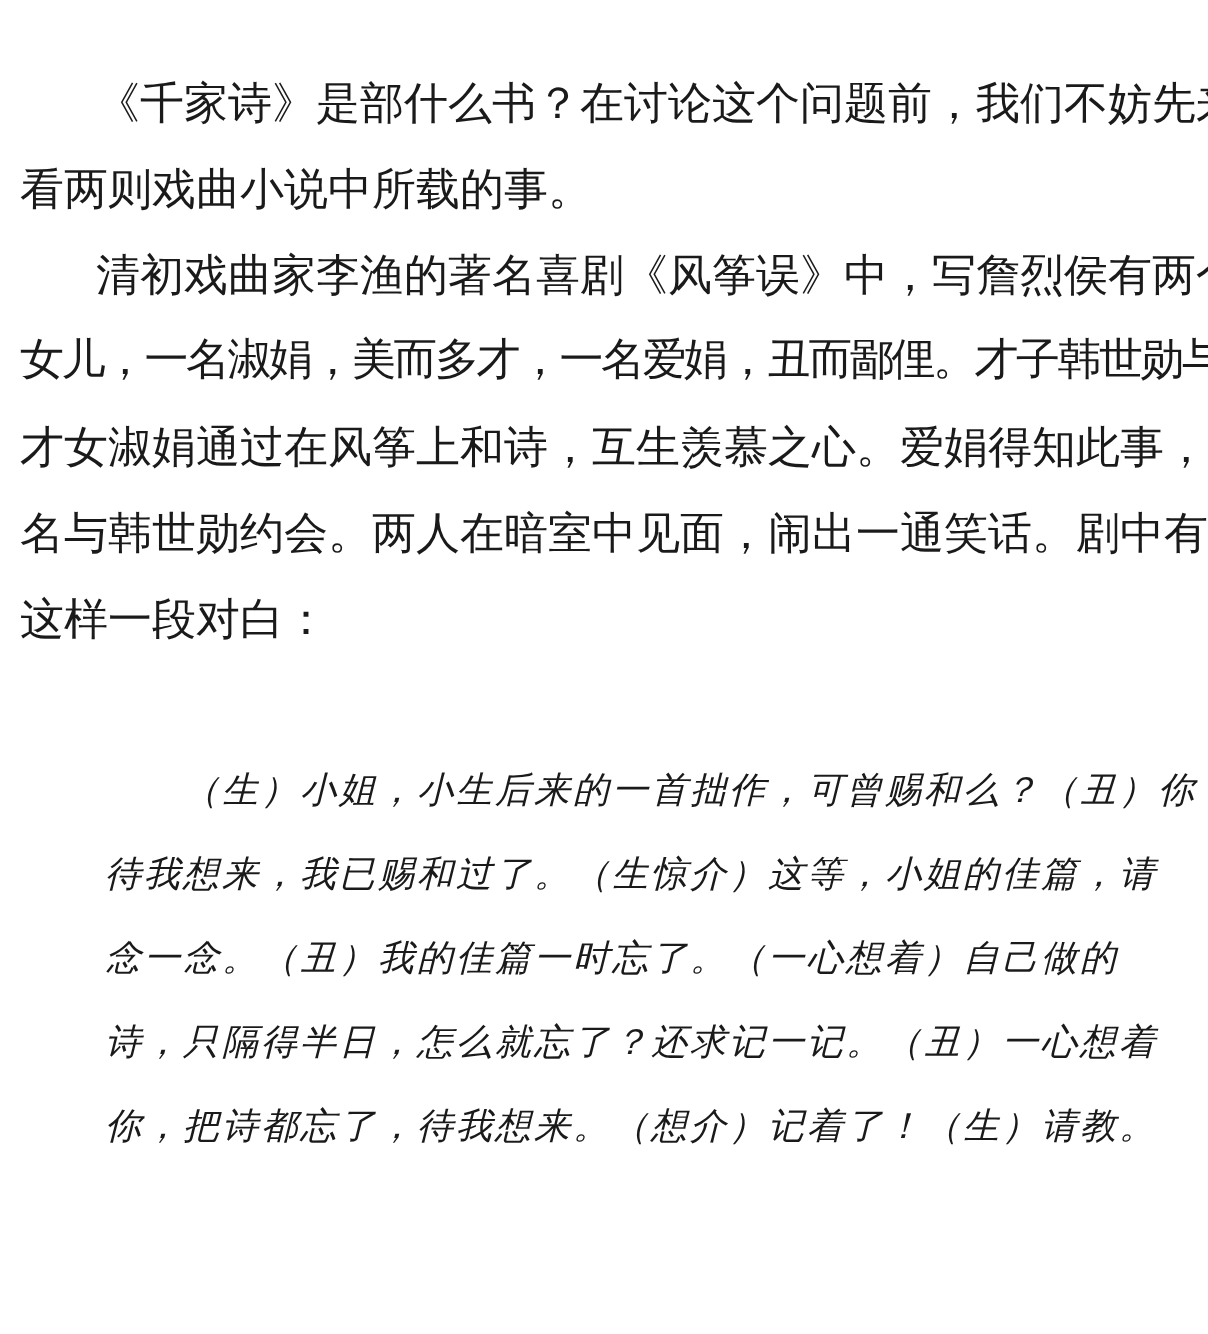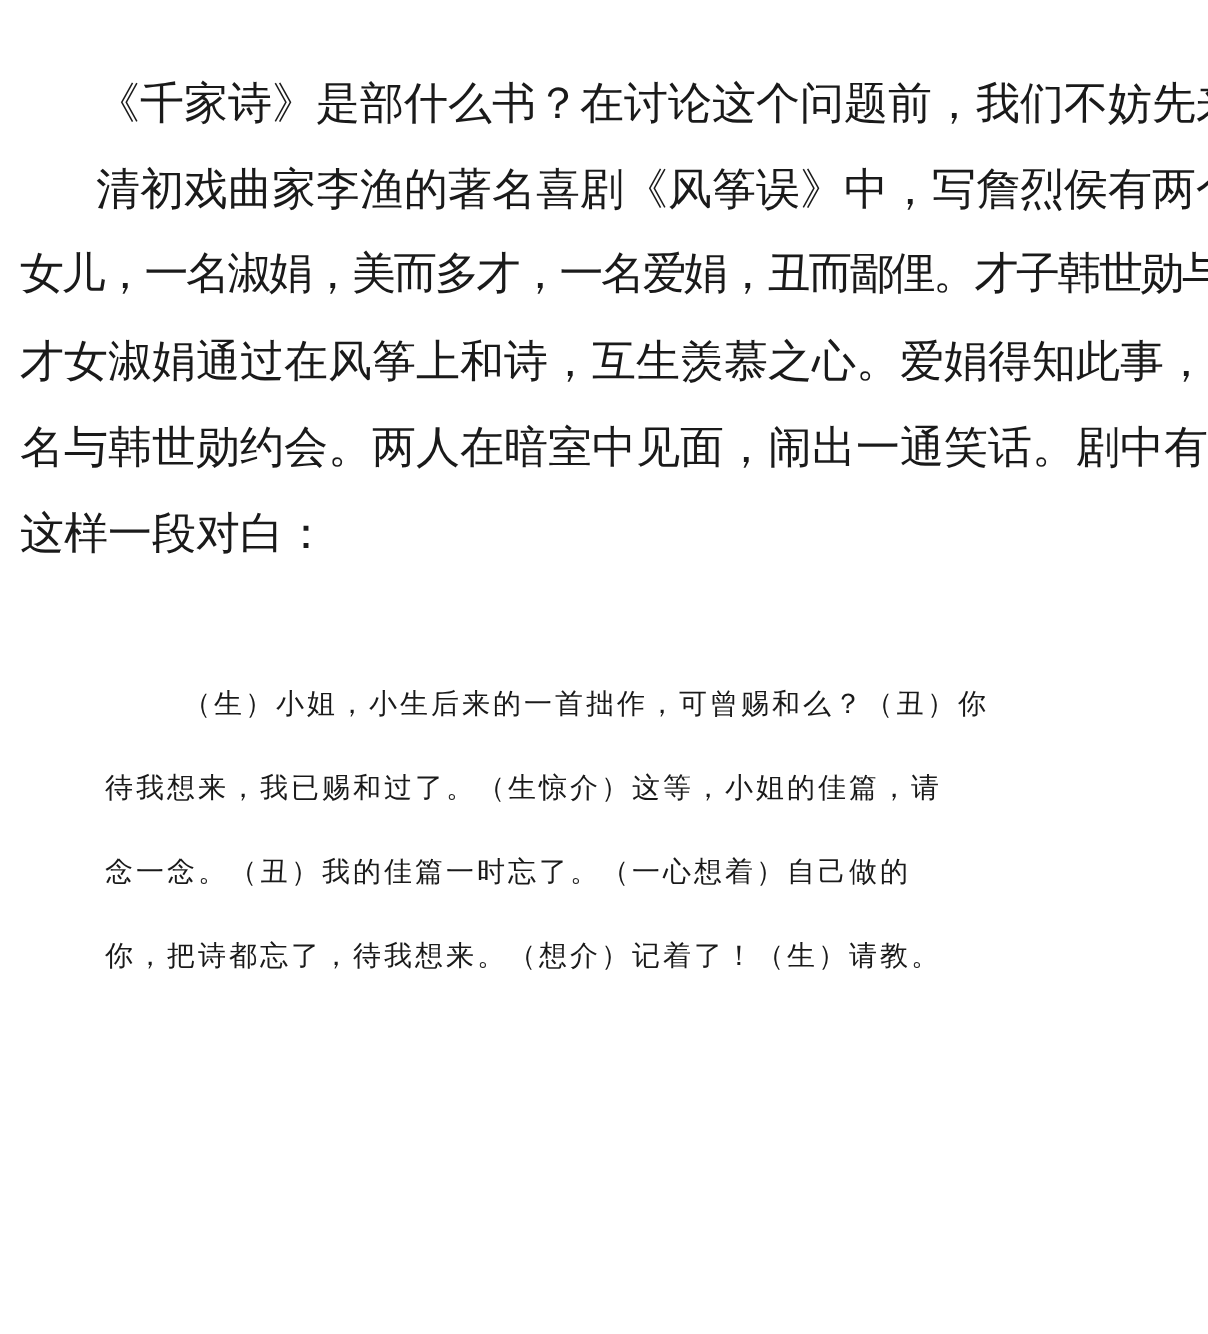--- a/index.html
+++ b/index.html
@@ -29,41 +29,44 @@
     text-indent: 76px;
   }
   
   .para.story .line:nth-child(2) {
     letter-spacing: -2.5px;
     font-family: Liberation Mono, monospace;
   }
   
   .quote {
     margin: 85px 0 0 85px;
-    font-size: 28px;
+    font-size: 36px;
     line-height: 84px;
     letter-spacing: 3px;
+    font-style: italic;
   }
   .quote .line:first-child {
     text-indent: 78px;
   }
 </style>
 </head>
 <body>
 
 <div class="para intro">
     <div class="line">《千家诗》是部什么书？在讨论这个问题前，我们不妨先来</div>
+    <div class="line">看两则戏曲小说中所载的事。</div>
   </div>
 
 <div class="para story">
     <div class="line">清初戏曲家李渔的著名喜剧《风筝误》中，写詹烈侯有两个</div>
     <div class="line">女儿，一名淑娟，美而多才，一名爱娟，丑而鄙俚。才子韩世勋与</div>
     <div class="line">才女淑娟通过在风筝上和诗，互生羡慕之心。爱娟得知此事，冒</div>
     <div class="line">名与韩世勋约会。两人在暗室中见面，闹出一通笑话。剧中有</div>
     <div class="line">这样一段对白：</div>
   </div>
 
 <div class="quote">
     <div class="line">（生）小姐，小生后来的一首拙作，可曾赐和么？（丑）你</div>
     <div class="line">待我想来，我已赐和过了。（生惊介）这等，小姐的佳篇，请</div>
     <div class="line">念一念。（丑）我的佳篇一时忘了。（一心想着）自己做的</div>
+    <div class="line">诗，只隔得半日，怎么就忘了？还求记一记。（丑）一心想着</div>
     <div class="line">你，把诗都忘了，待我想来。（想介）记着了！（生）请教。</div>
   </div>
 
 </body></html>

